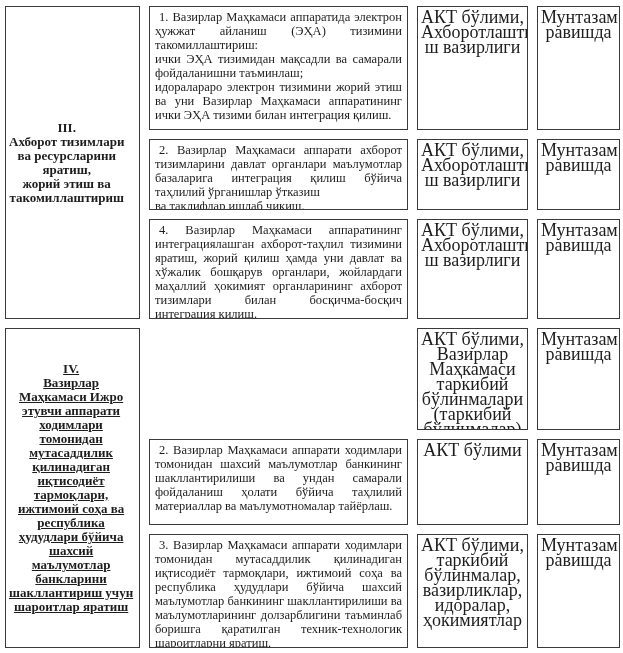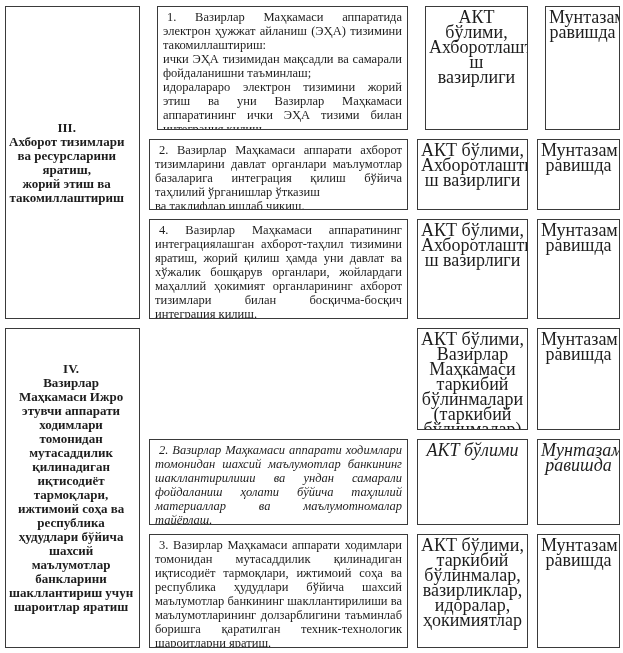--- a/index.html
+++ b/index.html
@@ -28,28 +28,28 @@
     border: 1px solid #3a3a3a;
     background: #ffffff;
     overflow: hidden;
     box-sizing: border-box;
   }
   
   .c1 { grid-column: 1; }
   .c2 { grid-column: 2; }
   .c3 { grid-column: 3; }
   .c4 { grid-column: 4; }
-  .r1 { grid-row: 1; margin-left: 8px; }
+  .r1 { grid-row: 1; }
   .r2 { grid-row: 2; }
   .r3 { grid-row: 3; }
   .r4 { grid-row: 4; }
-  .r5 { grid-row: 5; font-style: italic; }
+  .r5 { grid-row: 5; }
   .r6 { grid-row: 6; }
   .span-iii { grid-row: 1 / span 3; }
-  .span-iv  { grid-row: 4 / span 3; }
+  .span-iv  { grid-row: 4 / span 3; text-decoration: underline; }
 
   .section-header {
     display: flex;
     align-items: center;
     justify-content: flex-start;
     text-align: center;
     font-weight: bold;
     font-size: 13px;
     line-height: 14px;
     padding: 4px 3px;

